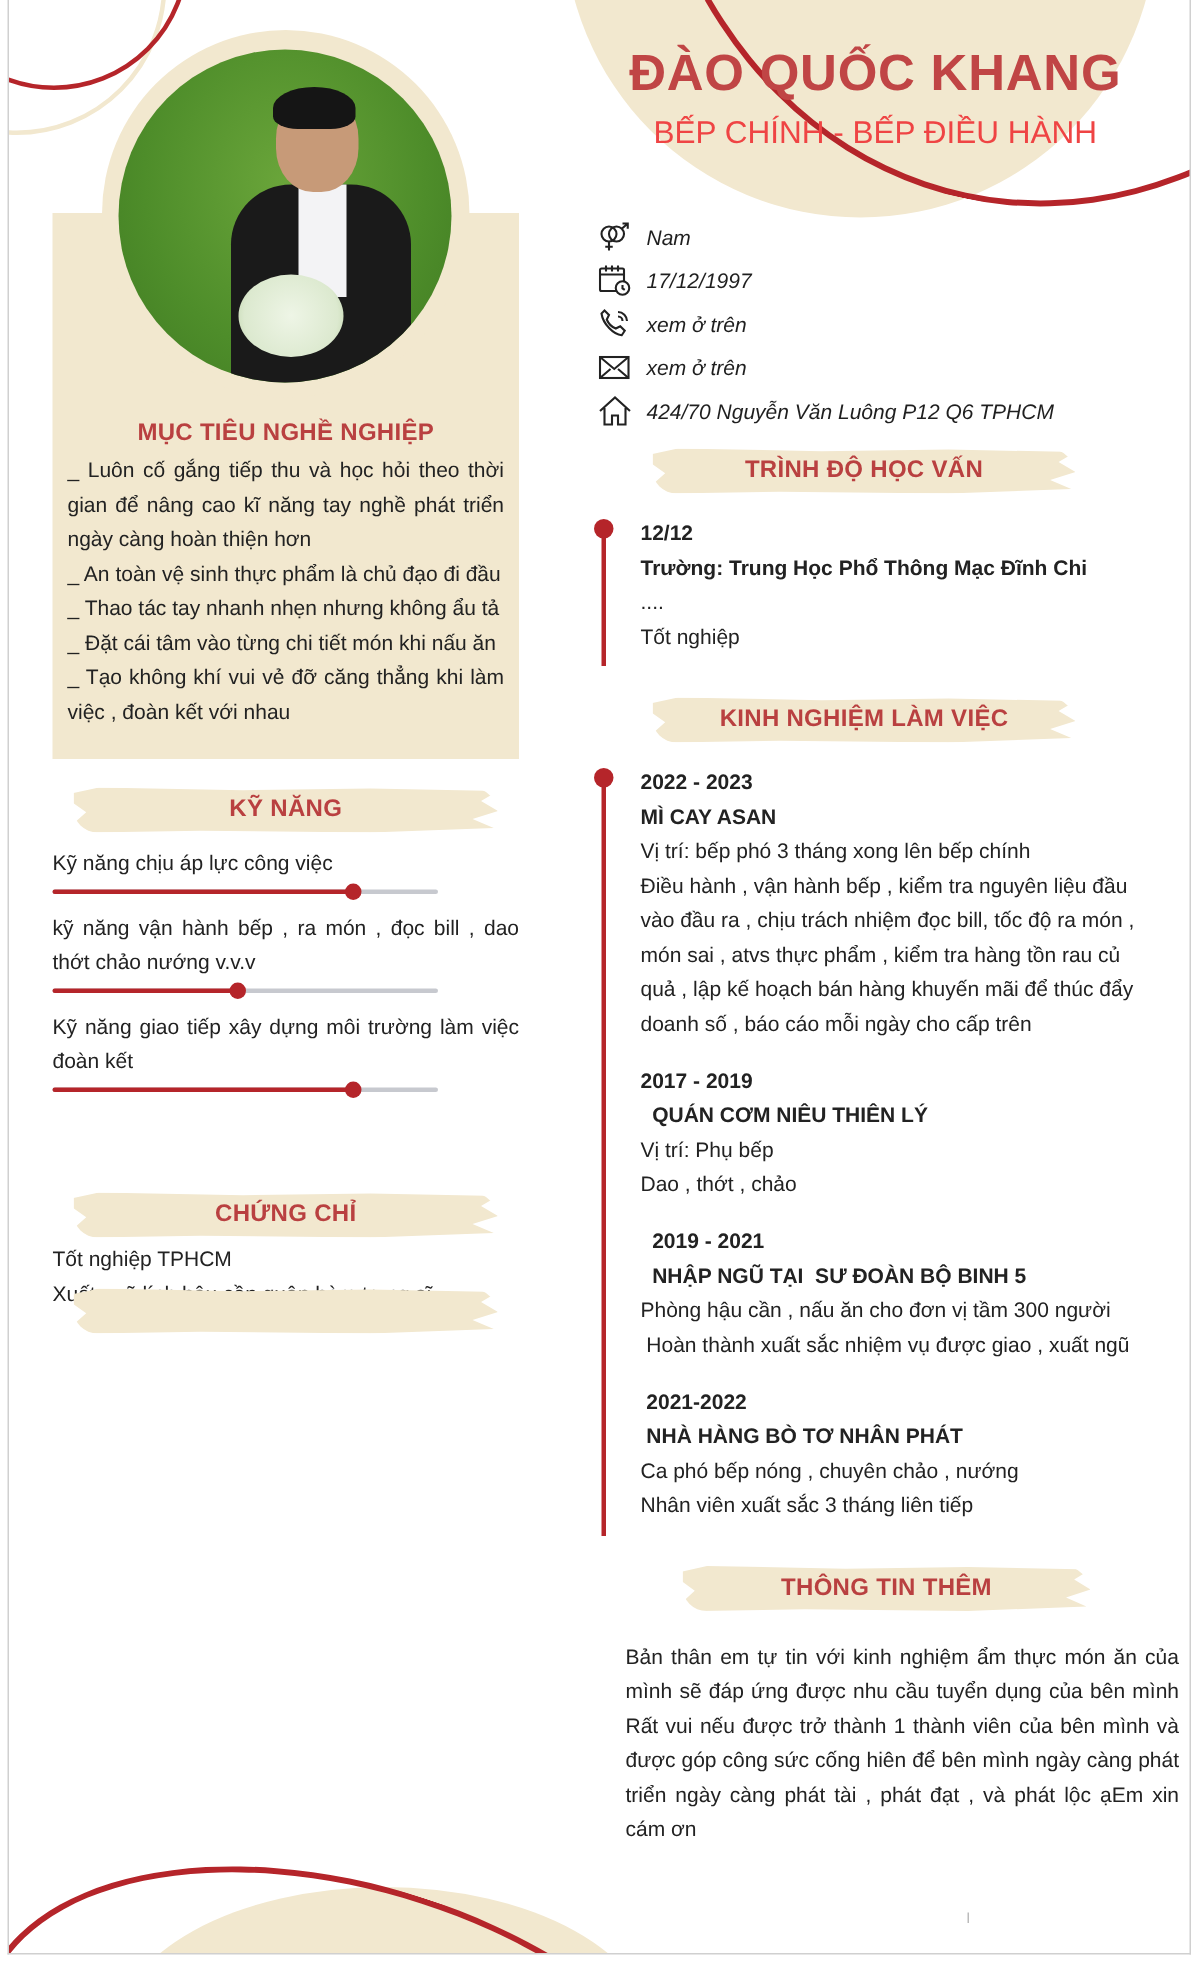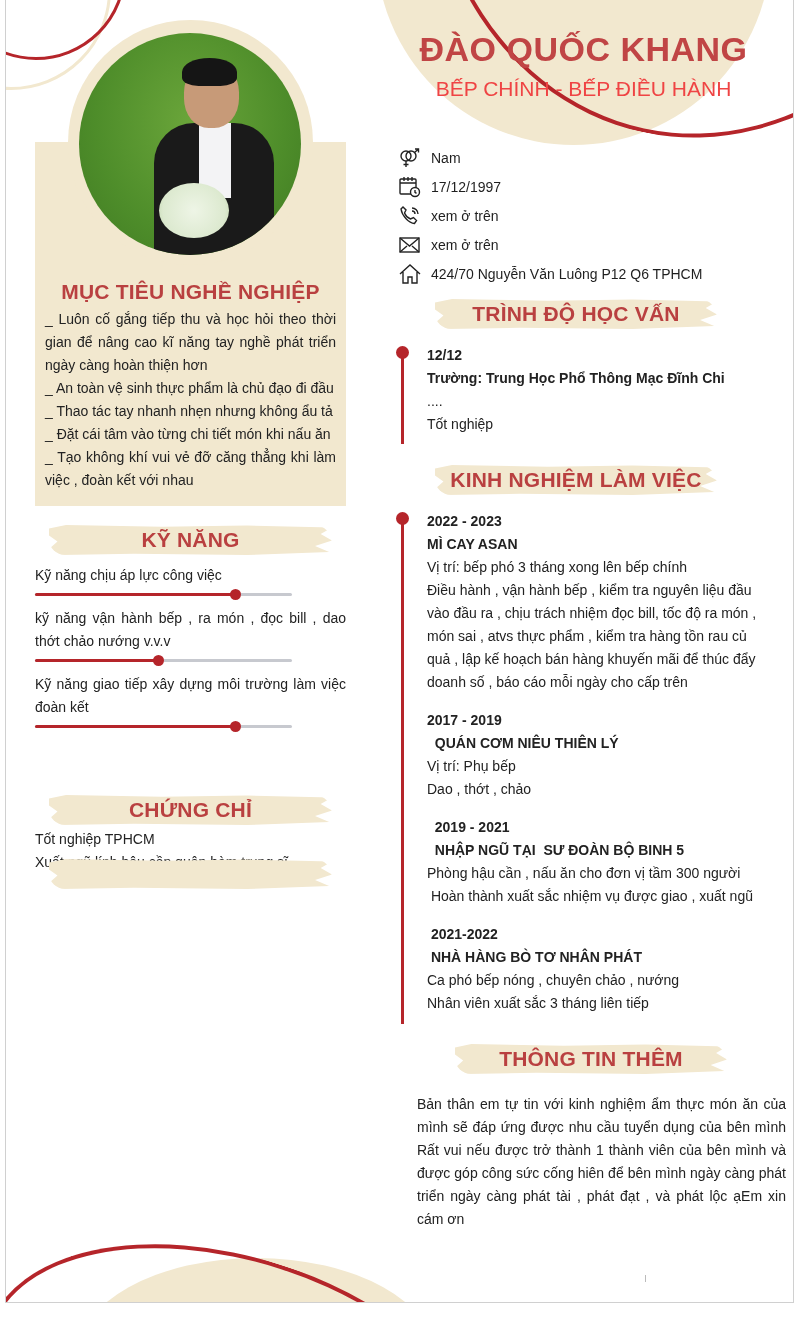--- a/index.html
+++ b/index.html
@@ -35,21 +35,21 @@
   }
   .photo .suit { position: absolute; left: 75px; top: 90px; width: 120px; height: 140px; background: #1a1a1a; border-radius: 40px 40px 0 0; }
   .photo .shirt { position: absolute; left: 120px; top: 90px; width: 32px; height: 75px; background: #f3f3f5; }
   .photo .head { position: absolute; left: 105px; top: 30px; width: 55px; height: 65px; background: #c79a78; border-radius: 45%; }
   .photo .hair { position: absolute; left: 103px; top: 25px; width: 55px; height: 28px; background: #151515; border-radius: 50% 50% 30% 30%; }
   .photo .flowers { position: absolute; left: 80px; top: 150px; width: 70px; height: 55px; background: radial-gradient(circle, #eef5e6 0%, #dce9cf 70%, #b8cfa2 100%); border-radius: 50%; }
 
   .left-col { position: absolute; left: 29px; width: 311px; }
   .objective { top: 280px; padding: 0 10px; }
   .sec-title {
-    color: #b94040; font-weight: bold; font-size: 21px; text-align: center; letter-spacing: 0.2px;
+    color: #b94040; font-weight: bold; font-size: 16px; text-align: center; letter-spacing: 0.2px;
   }
   .brush {
     position: relative; height: 36px; display: flex; align-items: center; justify-content: center;
   }
   .brush::before {
     content: ""; position: absolute; left: 14px; right: 14px; top: 3px; bottom: 3px; background: #f2e8cf;
     border-radius: 3px 18px 4px 16px;
     clip-path: polygon(0 12%, 6% 0, 40% 6%, 70% 2%, 100% 8%, 96% 30%, 100% 52%, 94% 70%, 99% 90%, 70% 100%, 30% 96%, 4% 100%, 0 80%, 3% 55%, 0 35%);
   }
   .brush span { position: relative; }
@@ -67,21 +67,21 @@
 
   .certs { top: 792px; }
   .empty-brush { top: 856px; }
 
   
   .header { position: absolute; left: 380px; top: 30px; width: 395px; text-align: center; }
   .name { color: #c04545; font-size: 34px; font-weight: bold; letter-spacing: 0.5px; }
   .role { font-size: 21px; margin-top: 8px; color: #ef4444; }
 
   .contacts { position: absolute; left: 392px; top: 143px; }
-  .contact { display: flex; align-items: center; height: 29px; font-size: 14px; }
+  .contact { display: flex; align-items: center; height: 29px; font-size: 14px; font-style: italic; }
   .contact .ic { width: 24px; height: 22px; margin-right: 9px; display: flex; align-items: center; justify-content: center; }
 
   .right-col { position: absolute; left: 395px; width: 385px; }
   .timeline { position: relative; padding-left: 26px; }
   .timeline::before { content: ""; position: absolute; left: 0; top: 8px; bottom: 0; width: 3px; background: #b5252a; }
   .timeline .dot { position: absolute; left: -5px; top: 2px; width: 13px; height: 13px; border-radius: 50%; background: #b5252a; }
   .bold { font-weight: bold; }
   .entry { margin-bottom: 15px; }
 
   .edu { top: 296px; }

